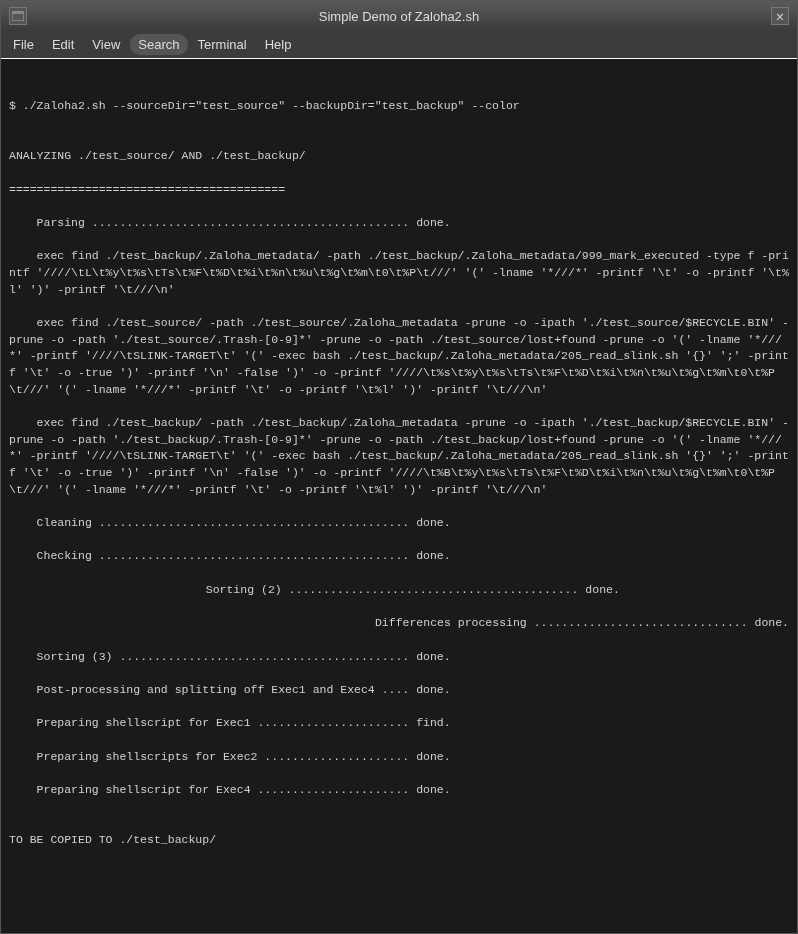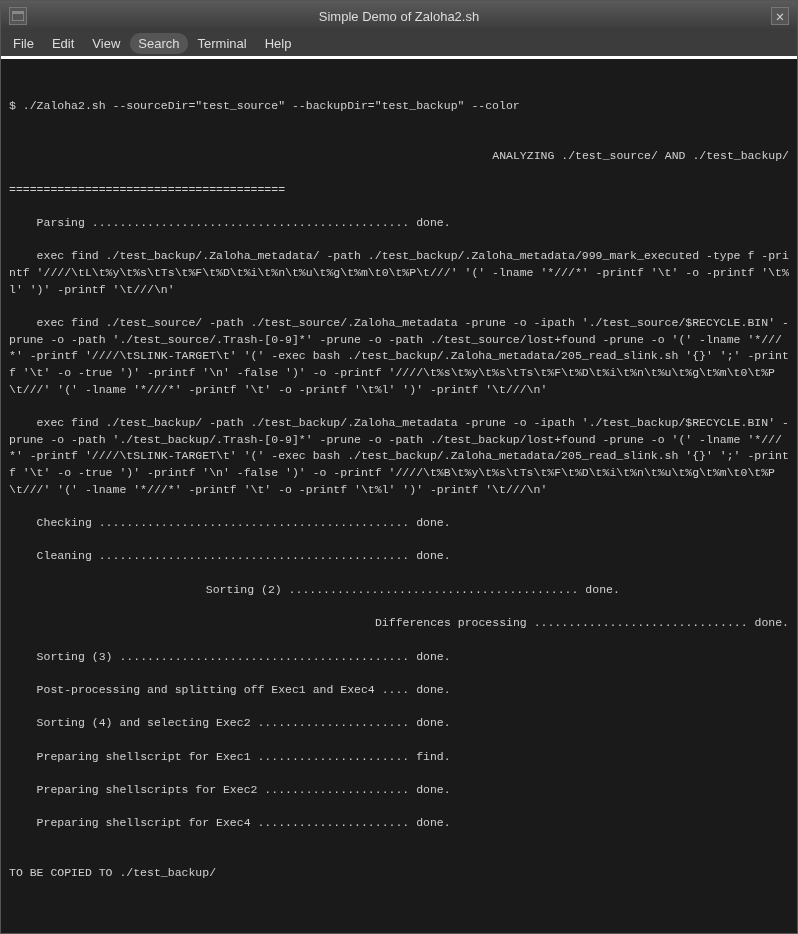--- a/index.html
+++ b/index.html
@@ -71,21 +71,21 @@
     }
 
     .menu-bar {
       background: #3c3c3c;
       height: 28px;
       display: flex;
       align-items: center;
       padding: 0 4px;
       gap: 2px;
       flex-shrink: 0;
-      border-bottom: 3px solid #ffffff;
+      border-bottom: 1px solid #ffffff;
     }
 
     .menu-item {
       color: #ddd;
       font-family: Arial, sans-serif;
       font-size: 13px;
       padding: 3px 8px;
       cursor: pointer;
       border-radius: 2px;
     }
@@ -137,33 +137,32 @@
     <span class="menu-item">Edit</span>
     <span class="menu-item">View</span>
     <span class="menu-item active">Search</span>
     <span class="menu-item">Terminal</span>
     <span class="menu-item">Help</span>
   </div>
 
   <div class="terminal-content" id="terminal-content">
   <span class="line" style="color: rgb(208, 208, 208);">$ ./Zaloha2.sh --sourceDir="test_source" --backupDir="test_backup" --color</span>
 <span class="line" style="color: rgb(208, 208, 208);"></span>
-<span class="line" style="color: rgb(208, 208, 208); text-align: right;">ANALYZING ./test_source/ AND ./test_backup/</span>
+<span class="line" style="color: rgb(208, 208, 208);">ANALYZING ./test_source/ AND ./test_backup/</span>
 <span class="line" style="color: rgb(208, 208, 208);">========================================</span>
 <span class="line" style="color: rgb(208, 208, 208);">    Parsing .............................................. done.</span>
 <span class="line" style="color: rgb(208, 208, 208);">    exec find ./test_backup/.Zaloha_metadata/ -path ./test_backup/.Zaloha_metadata/999_mark_executed -type f -printf '////\tL\t%y\t%s\tTs\t%F\t%D\t%i\t%n\t%u\t%g\t%m\t0\t%P\t///' '(' -lname '*///*' -printf '\t' -o -printf '\t%l' ')' -printf '\t///\n'</span>
 <span class="line" style="color: rgb(208, 208, 208);">    exec find ./test_source/ -path ./test_source/.Zaloha_metadata -prune -o -ipath './test_source/$RECYCLE.BIN' -prune -o -path './test_source/.Trash-[0-9]*' -prune -o -path ./test_source/lost+found -prune -o '(' -lname '*///*' -printf '////\tSLINK-TARGET\t' '(' -exec bash ./test_backup/.Zaloha_metadata/205_read_slink.sh '{}' ';' -printf '\t' -o -true ')' -printf '\n' -false ')' -o -printf '////\t%s\t%y\t%s\tTs\t%F\t%D\t%i\t%n\t%u\t%g\t%m\t0\t%P\t///' '(' -lname '*///*' -printf '\t' -o -printf '\t%l' ')' -printf '\t///\n'</span>
 <span class="line" style="color: rgb(208, 208, 208);">    exec find ./test_backup/ -path ./test_backup/.Zaloha_metadata -prune -o -ipath './test_backup/$RECYCLE.BIN' -prune -o -path './test_backup/.Trash-[0-9]*' -prune -o -path ./test_backup/lost+found -prune -o '(' -lname '*///*' -printf '////\tSLINK-TARGET\t' '(' -exec bash ./test_backup/.Zaloha_metadata/205_read_slink.sh '{}' ';' -printf '\t' -o -true ')' -printf '\n' -false ')' -o -printf '////\t%B\t%y\t%s\tTs\t%F\t%D\t%i\t%n\t%u\t%g\t%m\t0\t%P\t///' '(' -lname '*///*' -printf '\t' -o -printf '\t%l' ')' -printf '\t///\n'</span>
+<span class="line" style="color: rgb(208, 208, 208);">    Cleaning ............................................. done.</span>
 <span class="line" style="color: rgb(208, 208, 208);">    Checking ............................................. done.</span>
-<span class="line" style="color: rgb(208, 208, 208);">    Cleaning ............................................. done.</span>
 <span class="line" style="color: rgb(208, 208, 208); text-align: center;">    Sorting (2) .......................................... done.</span>
 <span class="line" style="color: rgb(208, 208, 208); text-align: right;">    Differences processing ............................... done.</span>
 <span class="line" style="color: rgb(208, 208, 208);">    Sorting (3) .......................................... done.</span>
 <span class="line" style="color: rgb(208, 208, 208);">    Post-processing and splitting off Exec1 and Exec4 .... done.</span>
-<span class="line" style="color: rgb(208, 208, 208);">    Sorting (4) and selecting Exec2 ...................... done.</span>
 <span class="line" style="color: rgb(208, 208, 208);">    Preparing shellscript for Exec1 ...................... find.</span>
 <span class="line" style="color: rgb(208, 208, 208);">    Preparing shellscripts for Exec2 ..................... done.</span>
 <span class="line" style="color: rgb(208, 208, 208);">    Preparing shellscript for Exec4 ...................... done.</span>
 <span class="line" style="color: rgb(208, 208, 208);"></span>
 <span class="line" style="color: rgb(208, 208, 208);">TO BE COPIED TO ./test_backup/</span>
 
 
 
 <span class="line" style="color: rgb(208, 208, 208);"></span>
 

